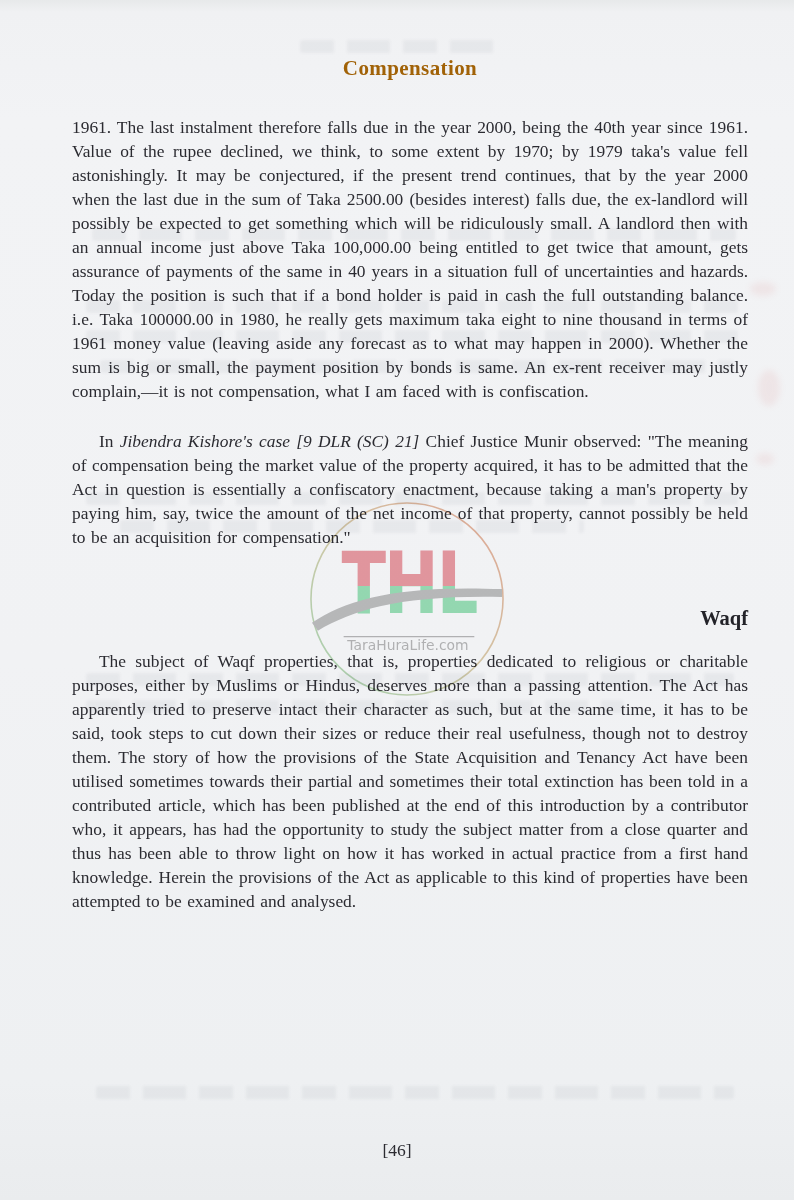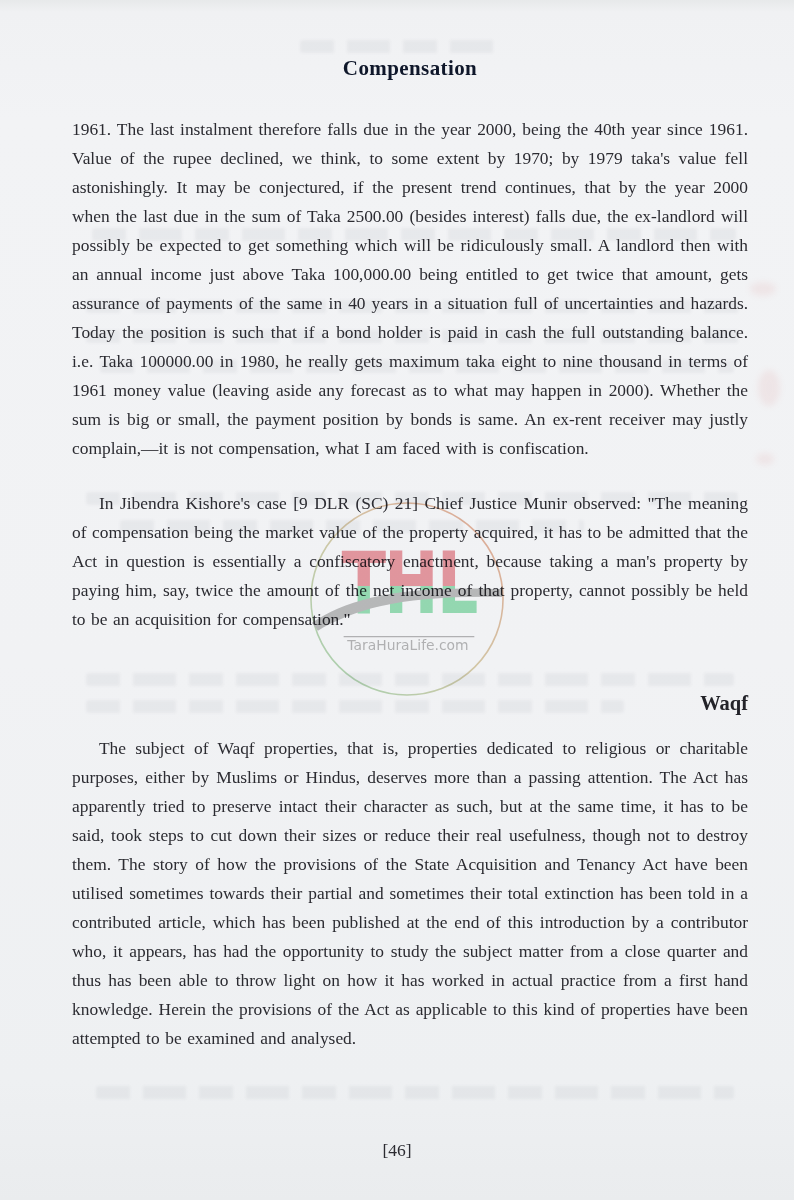--- a/index.html
+++ b/index.html
@@ -9,35 +9,35 @@
     font-family:"Liberation Serif","DejaVu Serif",serif;
     color:#2b2b31;
   }
   .page{position:absolute;inset:0;}
   .content{
     position:absolute;left:72px;right:46px;top:0;
   }
   .chapter-title{
     margin:55px 0 0;text-align:center;
     font-size:21px;line-height:26px;font-weight:bold;
-    letter-spacing:.4px;color:#0f172a;
+    letter-spacing:.4px;color:#a16207;
   }
   p.body-para{
     margin:34px 0 0;
-    font-size:17.4px;line-height:29px;
+    font-size:17.4px;line-height:24px;
     text-align:justify;word-spacing:1.2px;
   }
   p.indented{text-indent:27px;}
   p.quote-para{margin-top:26px;}
   .section-heading{
     margin:56px 0 0;text-align:right;
     font-size:20.5px;line-height:26px;font-weight:bold;color:#232329;
   }
   p.waqf-para{margin-top:18px;}
-  .em{}
+  .em{font-style:italic;}
   .page-number{
     position:absolute;top:1140px;left:0;width:100%;
     text-align:center;font-size:17.5px;color:#2b2b31;
   }
   
   .watermark{
     position:absolute;left:308px;top:500px;width:198px;height:198px;
     opacity:.62;mix-blend-mode:multiply;pointer-events:none;
   }
   

